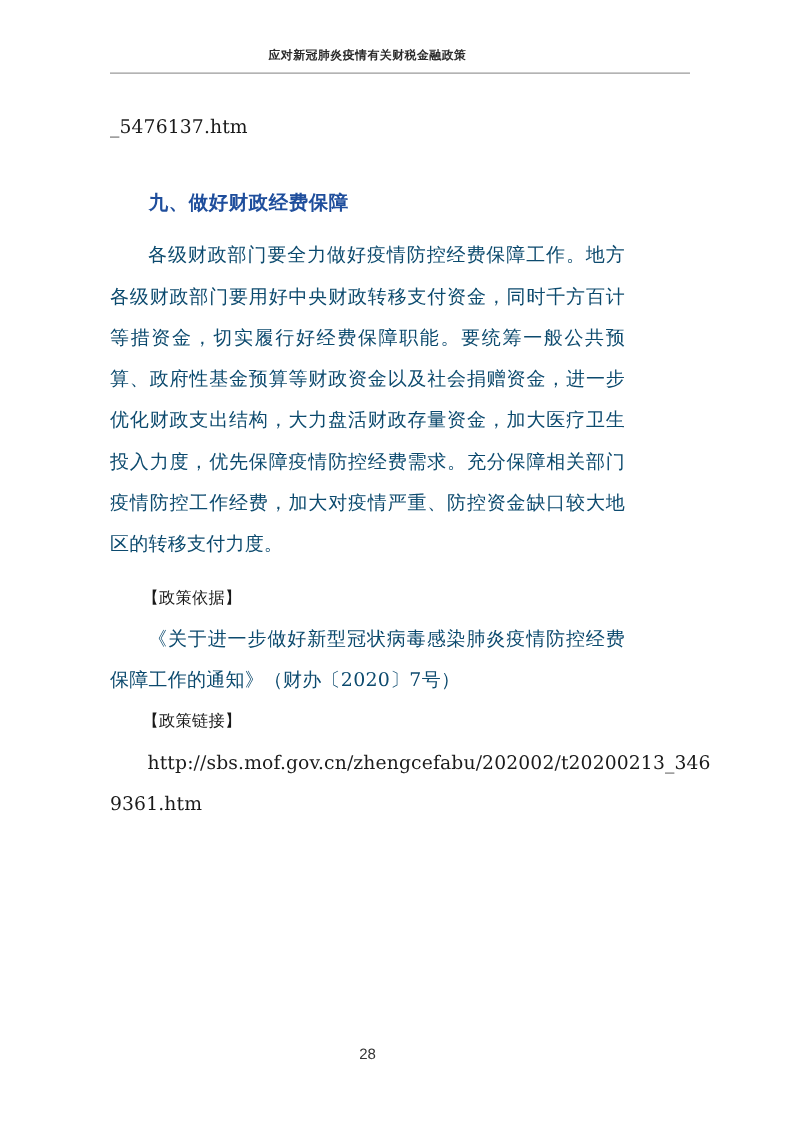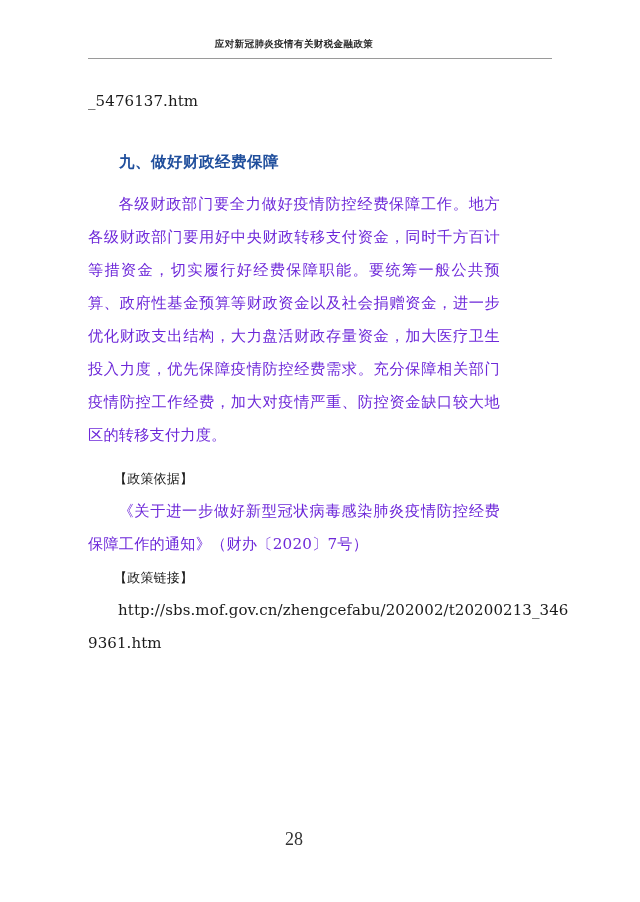--- a/index.html
+++ b/index.html
@@ -36,21 +36,21 @@
     width: 464px;
     height: 1px;
     background: #9a9a9a;
   }
   .content {
     padding-top: 26px;
   }
   .para {
     font-size: 15.2px;
     line-height: 33px;
-    color: #6d28d9;
+    color: #0c4a6e;
     margin: 0;
     text-align: justify;
     letter-spacing: 0.2px;
   }
   .para-indent {
     text-indent: 2em;
   }
   .latin {
     font-family: "DejaVu Serif", "Liberation Serif", serif;
   }
@@ -58,21 +58,21 @@
     font-size: 15px;
     line-height: 33px;
     letter-spacing: 0.1px;
     margin: 0;
   }
   .url-first {
     text-indent: 2em;
   }
   .section-title {
     color: #1f4e9c;
-    font-family: Liberation Mono, monospace;
+    font-family: Liberation Sans, sans-serif;
     font-weight: bold;
     font-size: 15.5px;
     line-height: 30px;
     margin: 0;
     text-indent: 2em;
     letter-spacing: 0.5px;
   }
   .gap-large { height: 30px; }
   .gap-small { height: 10px; }
   .bracket-head {
@@ -81,23 +81,23 @@
     text-indent: 2em;
     margin: 0;
     letter-spacing: 0.2px;
   }
   .page-number {
     position: absolute;
     bottom: 52px;
     left: 0;
     width: 100%;
     text-align: center;
-    font-size: 18px;
+    font-size: 12px;
     color: #333333;
-    font-family: Liberation Serif, serif;
+    font-family: Liberation Sans, sans-serif;
   }
 </style>
 </head>
 <body>
 
 <div class="page">
 
   <div class="header">
     <div>应对新冠肺炎疫情有关财税金融政策</div>
     <div class="header-rule"></div>

